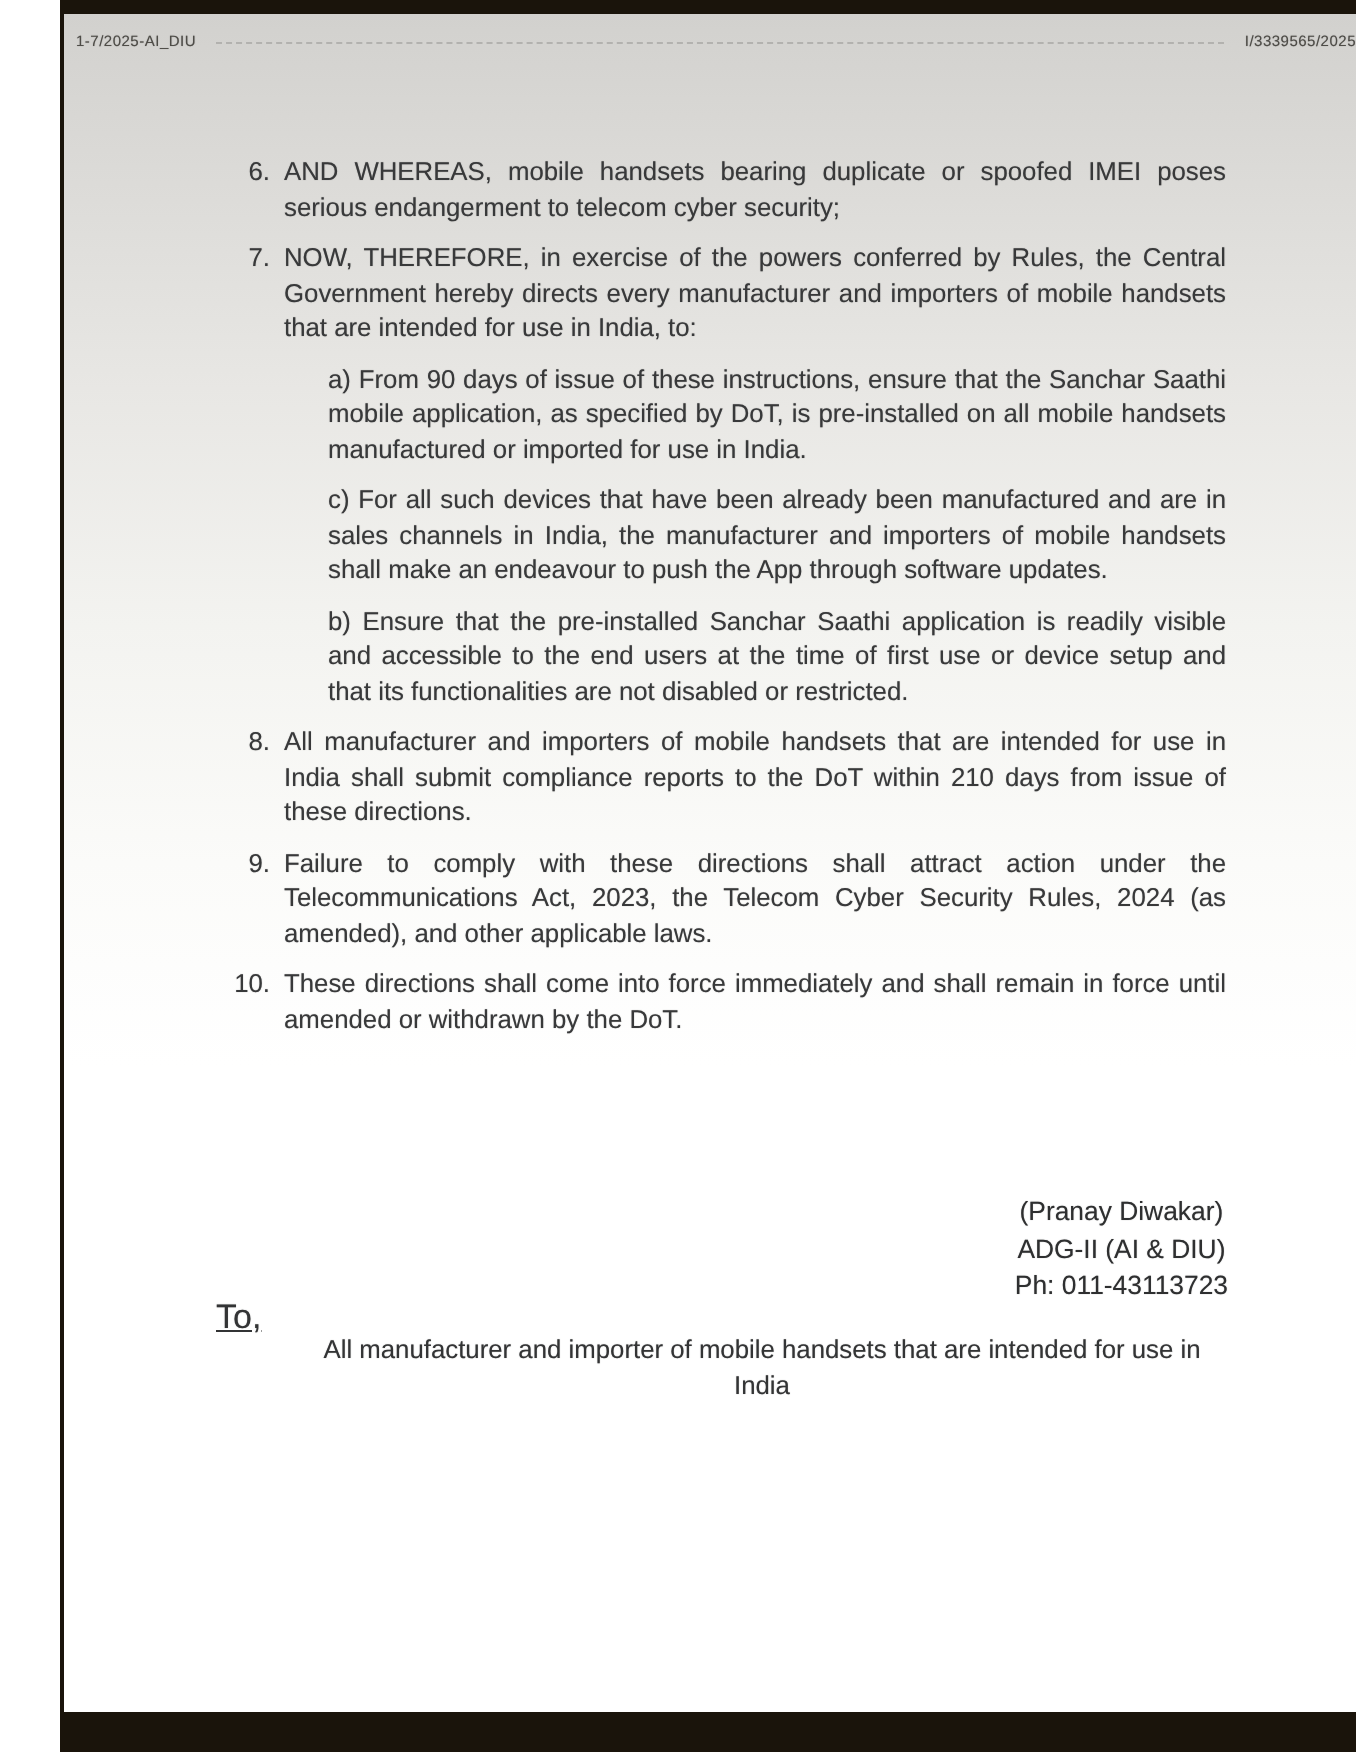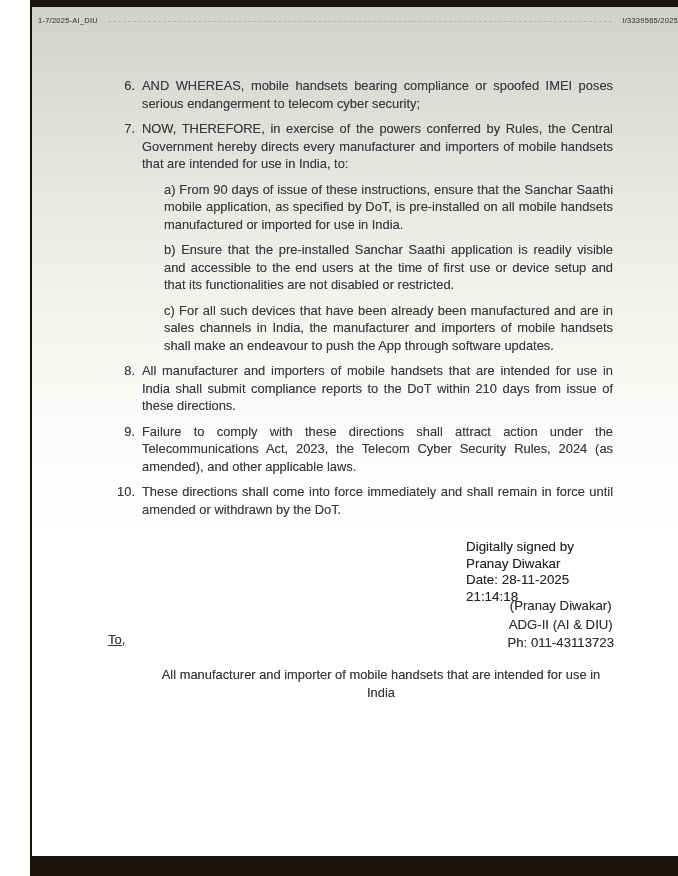--- a/index.html
+++ b/index.html
@@ -82,22 +82,22 @@
     top: 590px;
     font-size: 13.2px;
     line-height: 18.6px;
     color: #2e2f30;
     text-align: center;
     white-space: nowrap;
   }
   .to-label {
     position: absolute;
     left: 76px;
-    top: 625px;
-    font-size: 13px;
+    top: 642px;
+    font-size: 17px;
     color: #333435;
     text-decoration: underline;
   }
   .addressee {
     position: absolute;
     left: 115px;
     top: 659px;
     width: 468px;
     font-size: 12.9px;
     line-height: 17.5px;
@@ -114,54 +114,48 @@
     <div class="doc-header">
       <span>1-7/2025-AI_DIU</span>
       <span class="rule"></span>
       <span>I/3339565/2025</span>
     </div>
 
     <div class="body">
 
       <div class="item">
         <span class="num">6.</span>
-        <p class="para">AND WHEREAS, mobile handsets bearing compliance or spoofed IMEI poses serious endangerment to telecom cyber security;</p>
+        <p class="para">AND WHEREAS, mobile handsets bearing duplicate or spoofed IMEI poses serious endangerment to telecom cyber security;</p>
       </div>
 
       <div class="item">
         <span class="num">7.</span>
         <p class="para">NOW, THEREFORE, in exercise of the powers conferred by Rules, the Central Government hereby directs every manufacturer and importers of mobile handsets that are intended for use in India, to:</p>
       </div>
 
       <p class="para sub">a) From 90 days of issue of these instructions, ensure that the Sanchar Saathi mobile application, as specified by DoT, is pre-installed on all mobile handsets manufactured or imported for use in India.</p>
+      <p class="para sub">c) For all such devices that have been already been manufactured and are in sales channels in India, the manufacturer and importers of mobile handsets shall make an endeavour to push the App through software updates.</p>
       <p class="para sub">b) Ensure that the pre-installed Sanchar Saathi application is readily visible and accessible to the end users at the time of first use or device setup and that its functionalities are not disabled or restricted.</p>
-      <p class="para sub">c) For all such devices that have been already been manufactured and are in sales channels in India, the manufacturer and importers of mobile handsets shall make an endeavour to push the App through software updates.</p>
 
       <div class="item">
         <span class="num">8.</span>
         <p class="para">All manufacturer and importers of mobile handsets that are intended for use in India shall submit compliance reports to the DoT within 210 days from issue of these directions.</p>
       </div>
 
       <div class="item">
         <span class="num">9.</span>
         <p class="para">Failure to comply with these directions shall attract action under the Telecommunications Act, 2023, the Telecom Cyber Security Rules, 2024 (as amended), and other applicable laws.</p>
       </div>
 
       <div class="item">
         <span class="num">10.</span>
         <p class="para">These directions shall come into force immediately and shall remain in force until amended or withdrawn by the DoT.</p>
       </div>
     </div>
 
-    <div class="sig-digital">
-      <div>Digitally signed by</div>
-      <div>Pranay Diwakar</div>
-      <div>Date: 28-11-2025</div>
-      <div>21:14:18</div>
-    </div>
 
     <div class="sig-officer">
       <div>(Pranay Diwakar)</div>
       <div>ADG-II (AI &amp; DIU)</div>
       <div>Ph: 011-43113723</div>
     </div>
 
     <div class="to-label">To,</div>
     <div class="addressee">All manufacturer and importer of mobile handsets that are intended for use in India</div>
 

